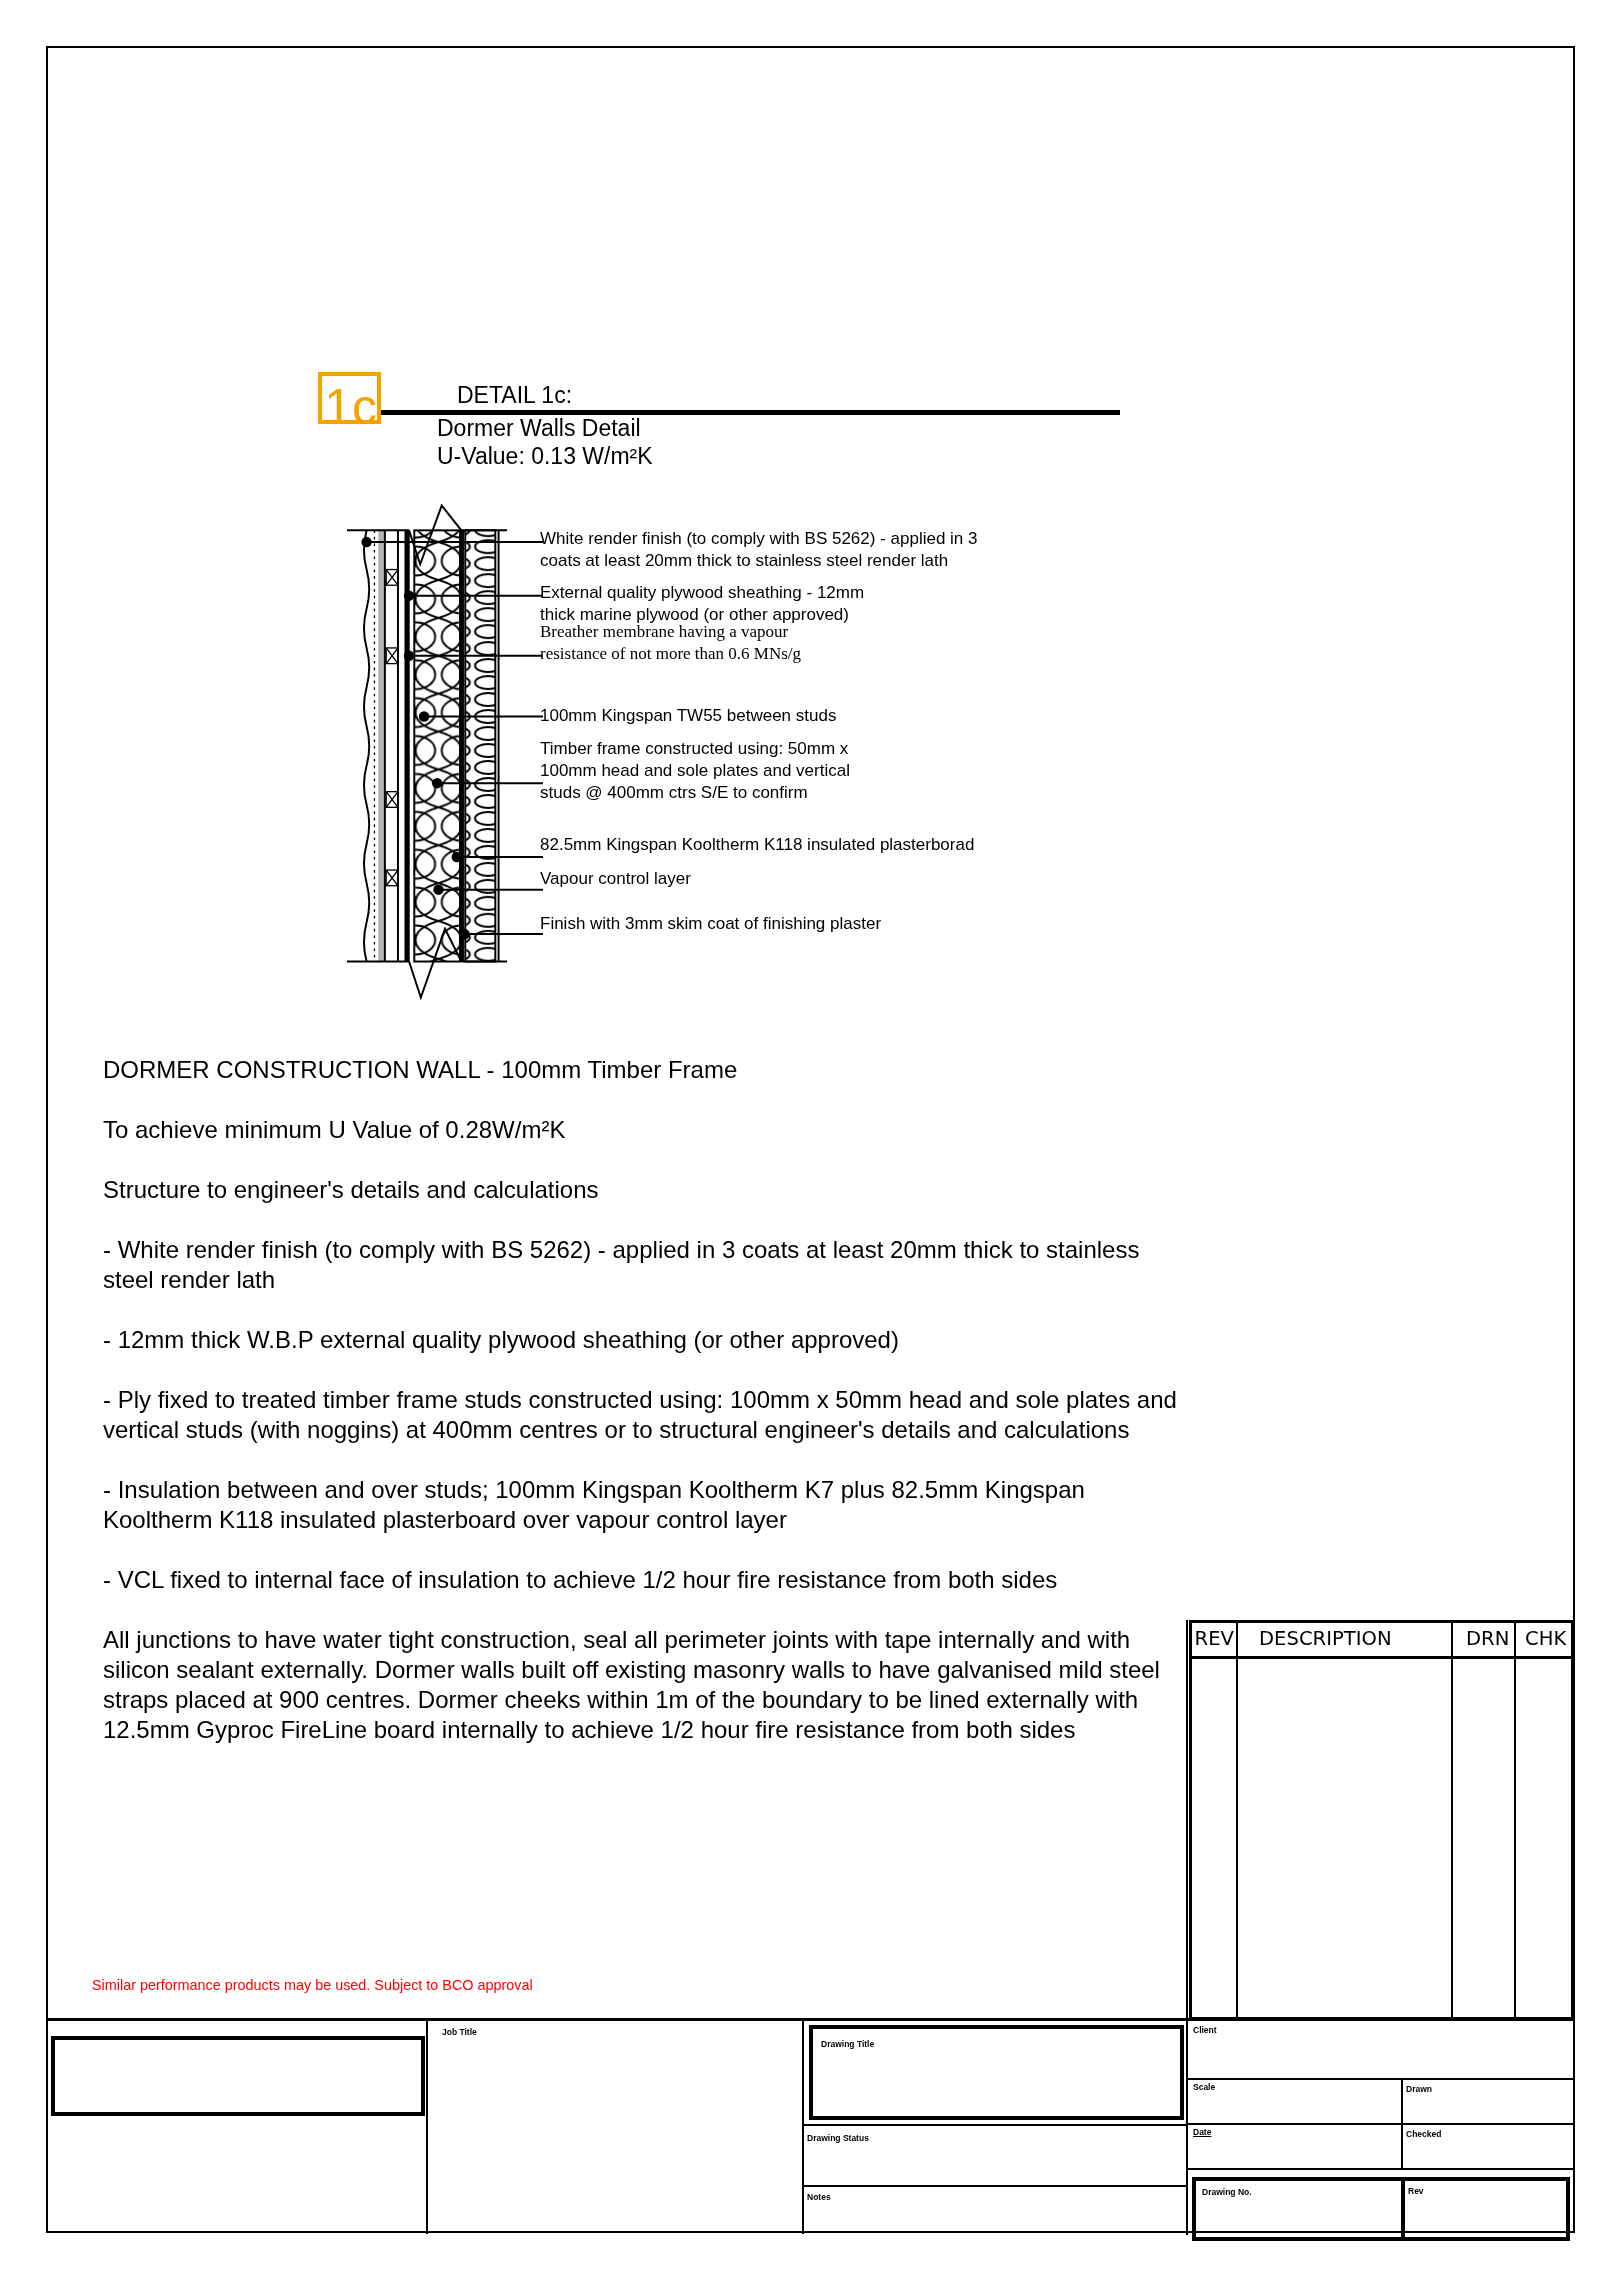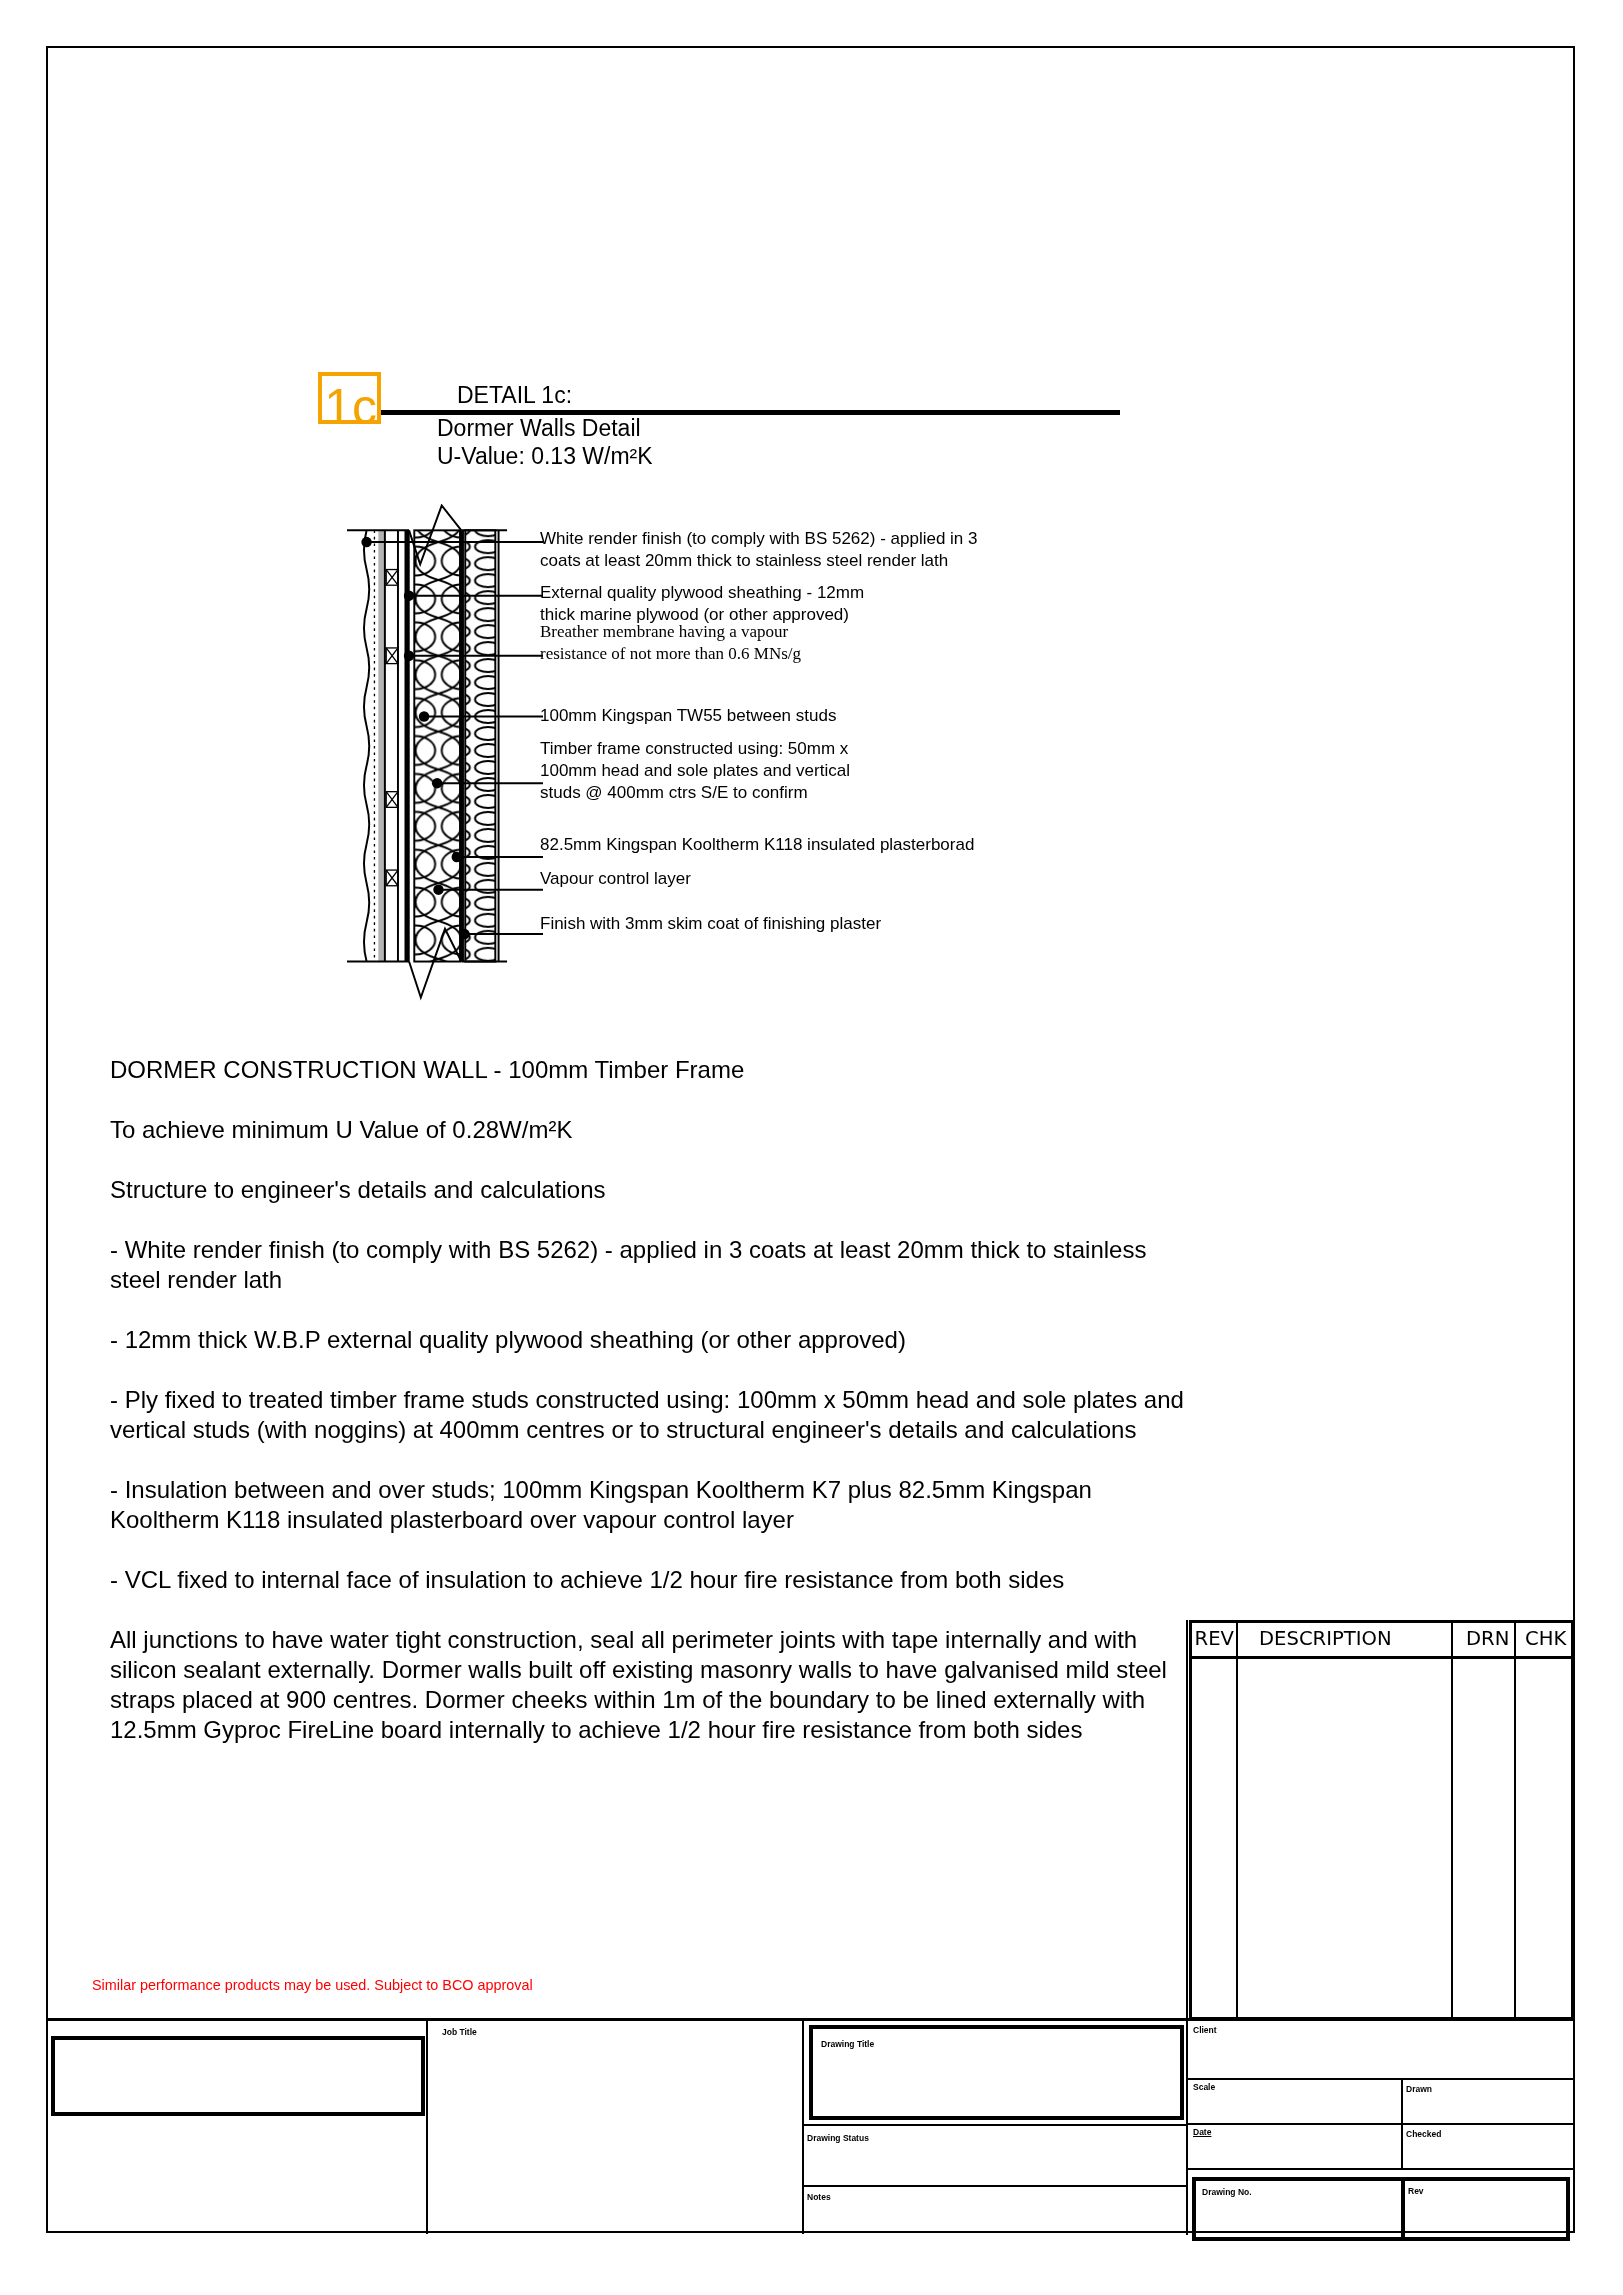--- a/index.html
+++ b/index.html
@@ -7,21 +7,21 @@
   .abs { position:absolute; }
   .frame { position:absolute; left:46px; top:46px; width:1529px; height:2187px; border:2px solid #000; box-sizing:border-box; }
   
   .badge { position:absolute; left:318px; top:372px; width:63px; height:52px; border:4.6px solid #F5A300; box-sizing:border-box; color:#F5A300; font-size:50px; line-height:63px; text-align:right; }
   .head-rule { position:absolute; left:381px; top:410px; width:739px; height:5.2px; background:#000; }
   .htxt { position:absolute; left:437px; font-size:23px; line-height:29px; }
   
   .callout { position:absolute; font-size:17px; line-height:22px; left:540px; }
   
   .body-text { position:absolute; left:99px; width:1086px; font-size:24px; line-height:30px; }
-  .para { margin:0 0 30px 11px; }
+  .para { margin:0 0 30px 4px; }
   .red-note { position:absolute; left:92px; top:1977px; color:#ff0000; font-size:14.4px; }
   
   .rev-table { position:absolute; left:1189px; top:1620px; width:385px; height:400px; border:3.3px solid #000; box-sizing:border-box; }
   .rev-head { position:absolute; left:0; top:0; right:0; height:33px; border-bottom:3.3px solid #000; font-family:"DejaVu Sans", sans-serif; font-size:19.6px; }
   .rev-head span { position:absolute; top:3.9px; }
   .vline { position:absolute; top:0; bottom:0; width:2px; background:#000; }
   
   .tb-hline { position:absolute; height:2px; background:#000; }
   .tb-vline { position:absolute; width:2px; background:#000; }
   .thick-box { position:absolute; border:4.6px solid #000; box-sizing:border-box; }

